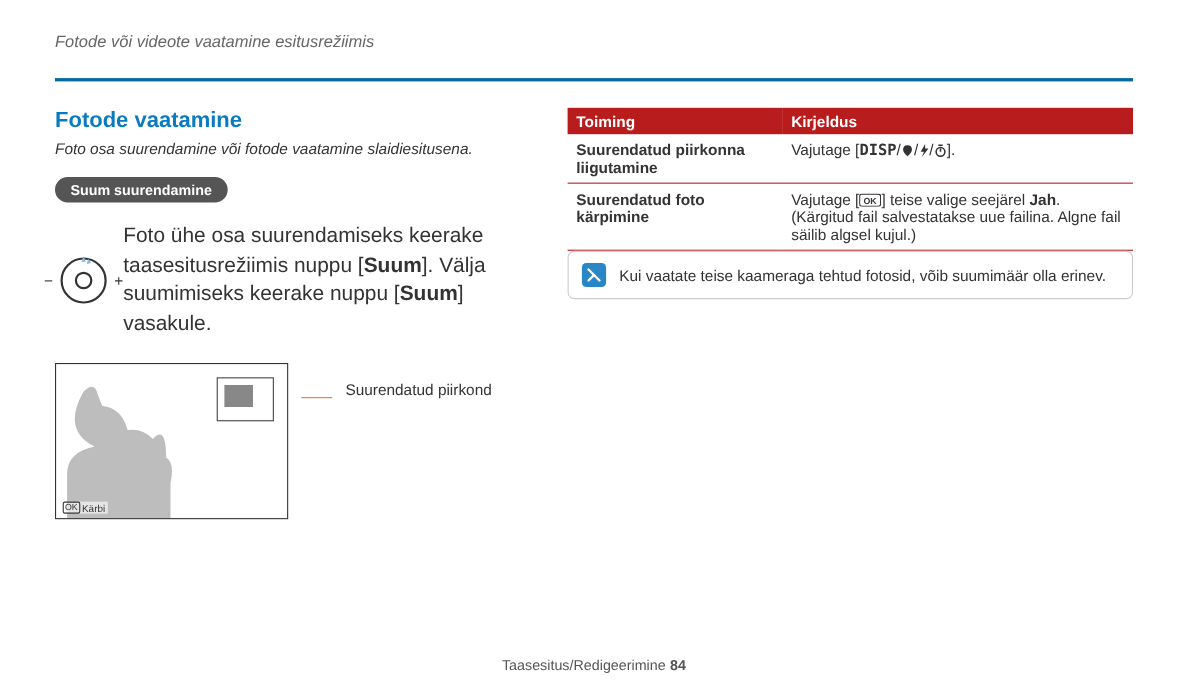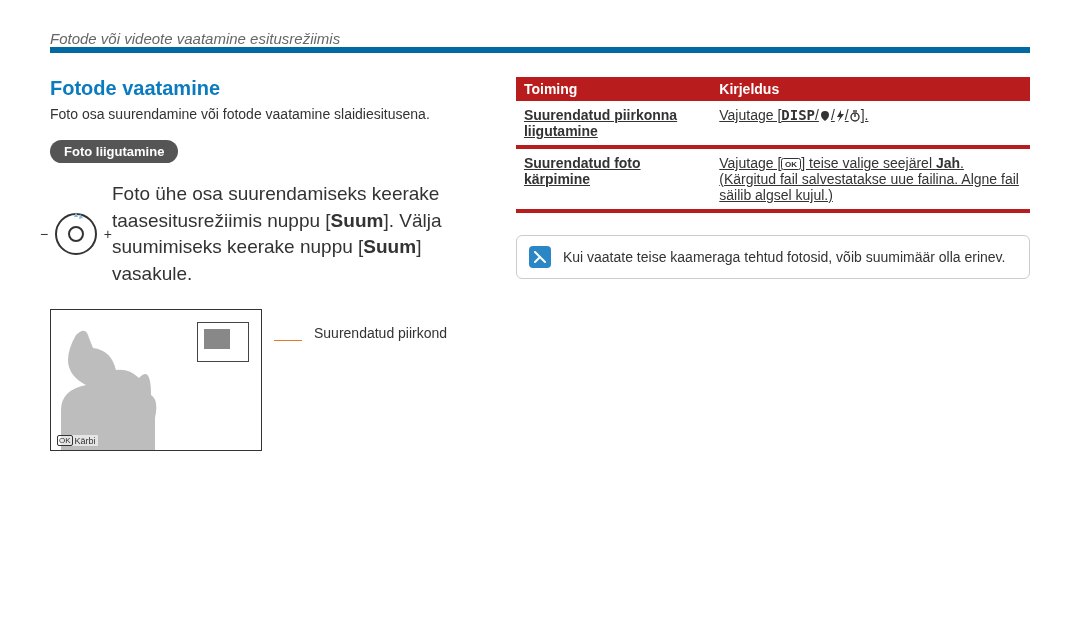--- a/index.html
+++ b/index.html
@@ -17,42 +17,43 @@
     padding: 30px 50px 0 50px;
     box-sizing: border-box;
     width: 100%;
     height: 100%;
     position: relative;
   }
   .breadcrumb {
     color: #666;
     font-size: 15px;
     font-style: italic;
-    border-bottom: 6px solid #0369a1;
-    padding-bottom: 0;
+    border-bottom: 3px solid #0369a1;
+    padding-bottom: 24px;
     margin-bottom: 24px;
   }
   .columns {
     display: flex;
     gap: 28px;
   }
   .col-left {
     width: 46%;
   }
   .col-right {
     width: 54%;
   }
   h1.title {
     color: #0b7bbf;
     font-weight: bold;
     font-size: 20px;
     margin: 0 0 6px 0;
   }
   .intro {
     margin: 0 0 18px 0;
+    font-style: italic;
   }
   .pill {
     display: inline-block;
     background: #555;
     color: #fff;
     font-weight: bold;
     border-radius: 12px;
     padding: 4px 14px;
     font-size: 13px;
     margin-bottom: 18px;
@@ -149,37 +150,35 @@
     font-size: 14px;
   }
   table.actions th {
     background: #b91c1c;
     color: #fff;
     text-align: left;
     font-weight: bold;
     padding: 4px 8px;
   }
   table.actions td {
-    border-bottom: 4px solid #b91c1c;
+    border-bottom: 1px solid #b91c1c;
     padding: 6px 8px;
     vertical-align: top;
-    text-decoration: underline;
   }
   table.actions td:first-child {
     font-weight: bold;
     width: 38%;
   }
   .keylabel {
     font-family: monospace;
     font-weight: bold;
   }
   .icon-inline svg { vertical-align: -2px; }
 
   .note-box {
-    margin-top: 22px;
     border: 1px solid #ccc;
     border-radius: 6px;
     padding: 10px 12px;
     display: flex;
     align-items: center;
     gap: 12px;
     font-size: 14px;
     color: #333;
   }
   .note-icon {
@@ -210,21 +209,21 @@
 
 <div class="page">
   <div class="breadcrumb">Fotode või videote vaatamine esitusrežiimis</div>
 
   <div class="columns">
 
     <div class="col-left">
       <h1 class="title">Fotode vaatamine</h1>
       <p class="intro">Foto osa suurendamine või fotode vaatamine slaidiesitusena.</p>
 
-      <div class="pill">Foto liigutamine</div>
+      <div class="pill">Suum suurendamine</div>
 
       <div class="zoom-row">
         <div class="dial">
           <span class="minus">−</span>
           <svg width="52" height="52" viewBox="0 0 52 52">
             <circle cx="26" cy="26" r="20" fill="none" stroke="#333" stroke-width="2"></circle>
             <circle cx="26" cy="26" r="7" fill="none" stroke="#333" stroke-width="2"></circle>
             <path d="M26 4 L24 9 L28 9 Z" fill="#89b7e0"></path>
             <path d="M30 6 L29 11 L33 10 Z" fill="#89b7e0"></path>
           </svg>
@@ -292,13 +291,16 @@
         <div class="note-icon">
           <svg width="14" height="14" viewBox="0 0 14 14">
             <path d="M2 2 L12 12 M2 12 L6 8" stroke="#fff" stroke-width="2" fill="none" stroke-linecap="round"></path>
           </svg>
         </div>
         <div>Kui vaatate teise kaameraga tehtud fotosid, võib suumimäär olla erinev.</div>
       </div>
     </div>
   </div>
 
+  <div class="footer">
+    <span>Taasesitus/Redigeerimine</span><span class="pg">84</span>
+  </div>
 </div>
 
 </body></html>

